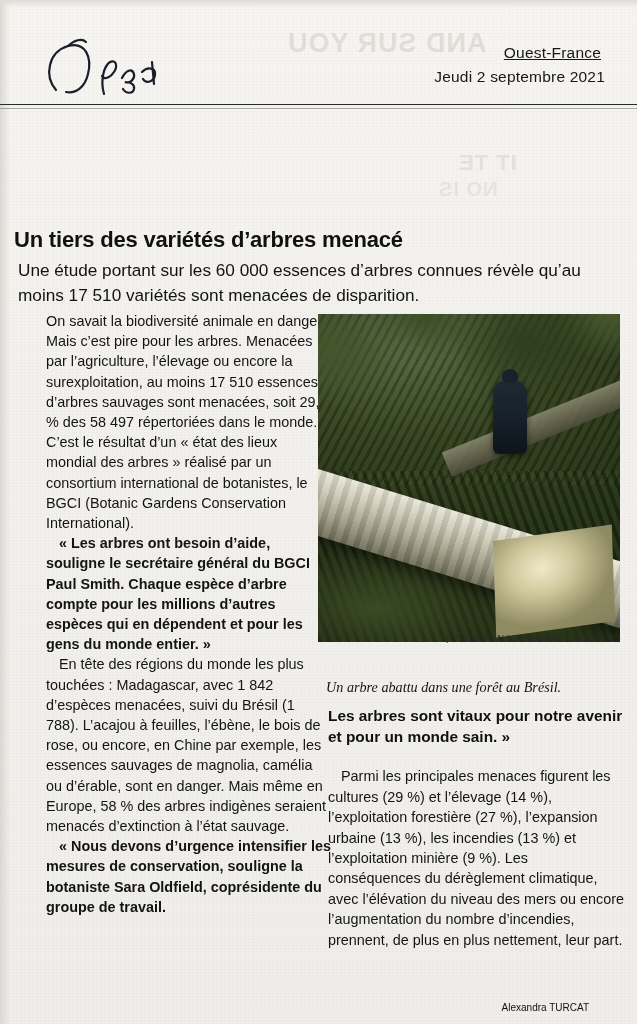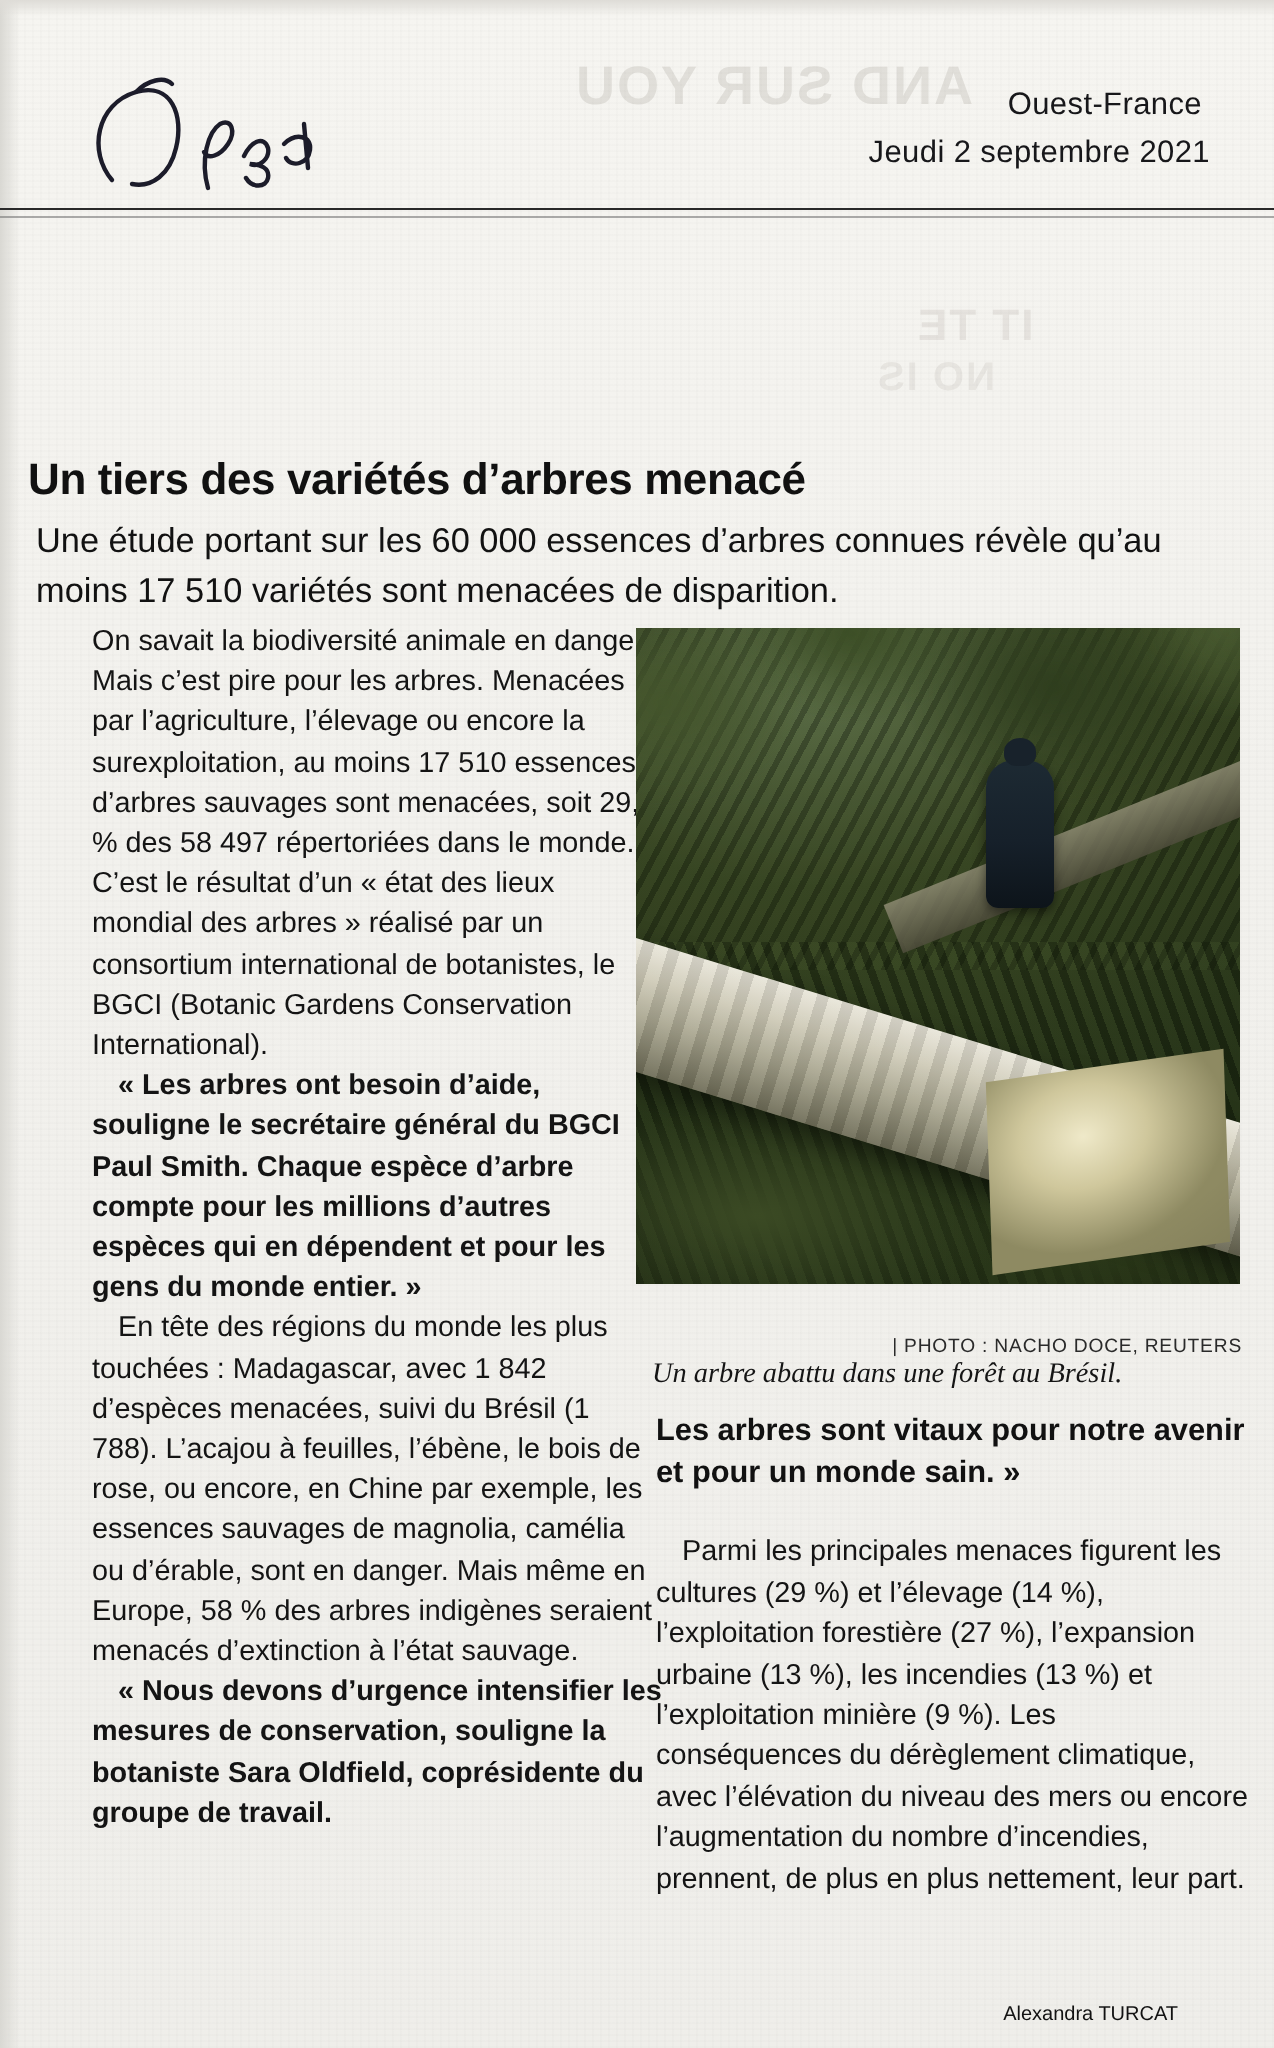--- a/index.html
+++ b/index.html
@@ -38,21 +38,21 @@
 
   
   .masthead {
     position: absolute;
     left: 0; top: 22px; width: 100%;
     height: 78px;
   }
   .paper-name {
     position: absolute; right: 36px; top: 22px;
     font-family: "Liberation Sans", sans-serif;
-    font-size: 15.5px; letter-spacing: .2px; color: #17171a;
+    font-size: 15.5px; letter-spacing: .2px; color: #17171a; text-decoration: underline;
   }
   .paper-date {
     position: absolute; right: 32px; top: 46px;
     font-size: 15.5px; letter-spacing: .2px; color: #17171a;
   }
   .hand-mark {
     position: absolute; left: 34px; top: 10px;
     width: 150px; height: 78px;
   }
   .rule-top {
@@ -176,21 +176,21 @@
     background: radial-gradient(120% 100% at 50% 45%, rgba(0,0,0,0) 55%, rgba(0,0,0,.35) 100%);
   }
 
   .caption {
     position: absolute; left: 326px; top: 678px; width: 300px;
     font-family: "Liberation Serif", serif;
     font-style: italic;
     font-size: 14.2px; line-height: 18px; color: #151515;
   }
   .credit {
-    position: absolute; right: 16px; top: 668px;
+    position: absolute; right: 16px; top: 632px;
     font-size: 9.6px; letter-spacing: .4px; color: #2a2a2a;
     text-transform: uppercase;
   }
   .subhead {
     position: absolute; left: 328px; top: 706px; width: 296px;
     font-size: 15.4px; font-weight: bold; line-height: 20.5px; color: #111;
   }
   .col-right2 {
     position: absolute; left: 328px; top: 752px; width: 296px;
     font-size: 14.4px; line-height: 20.4px; color: #141414;

